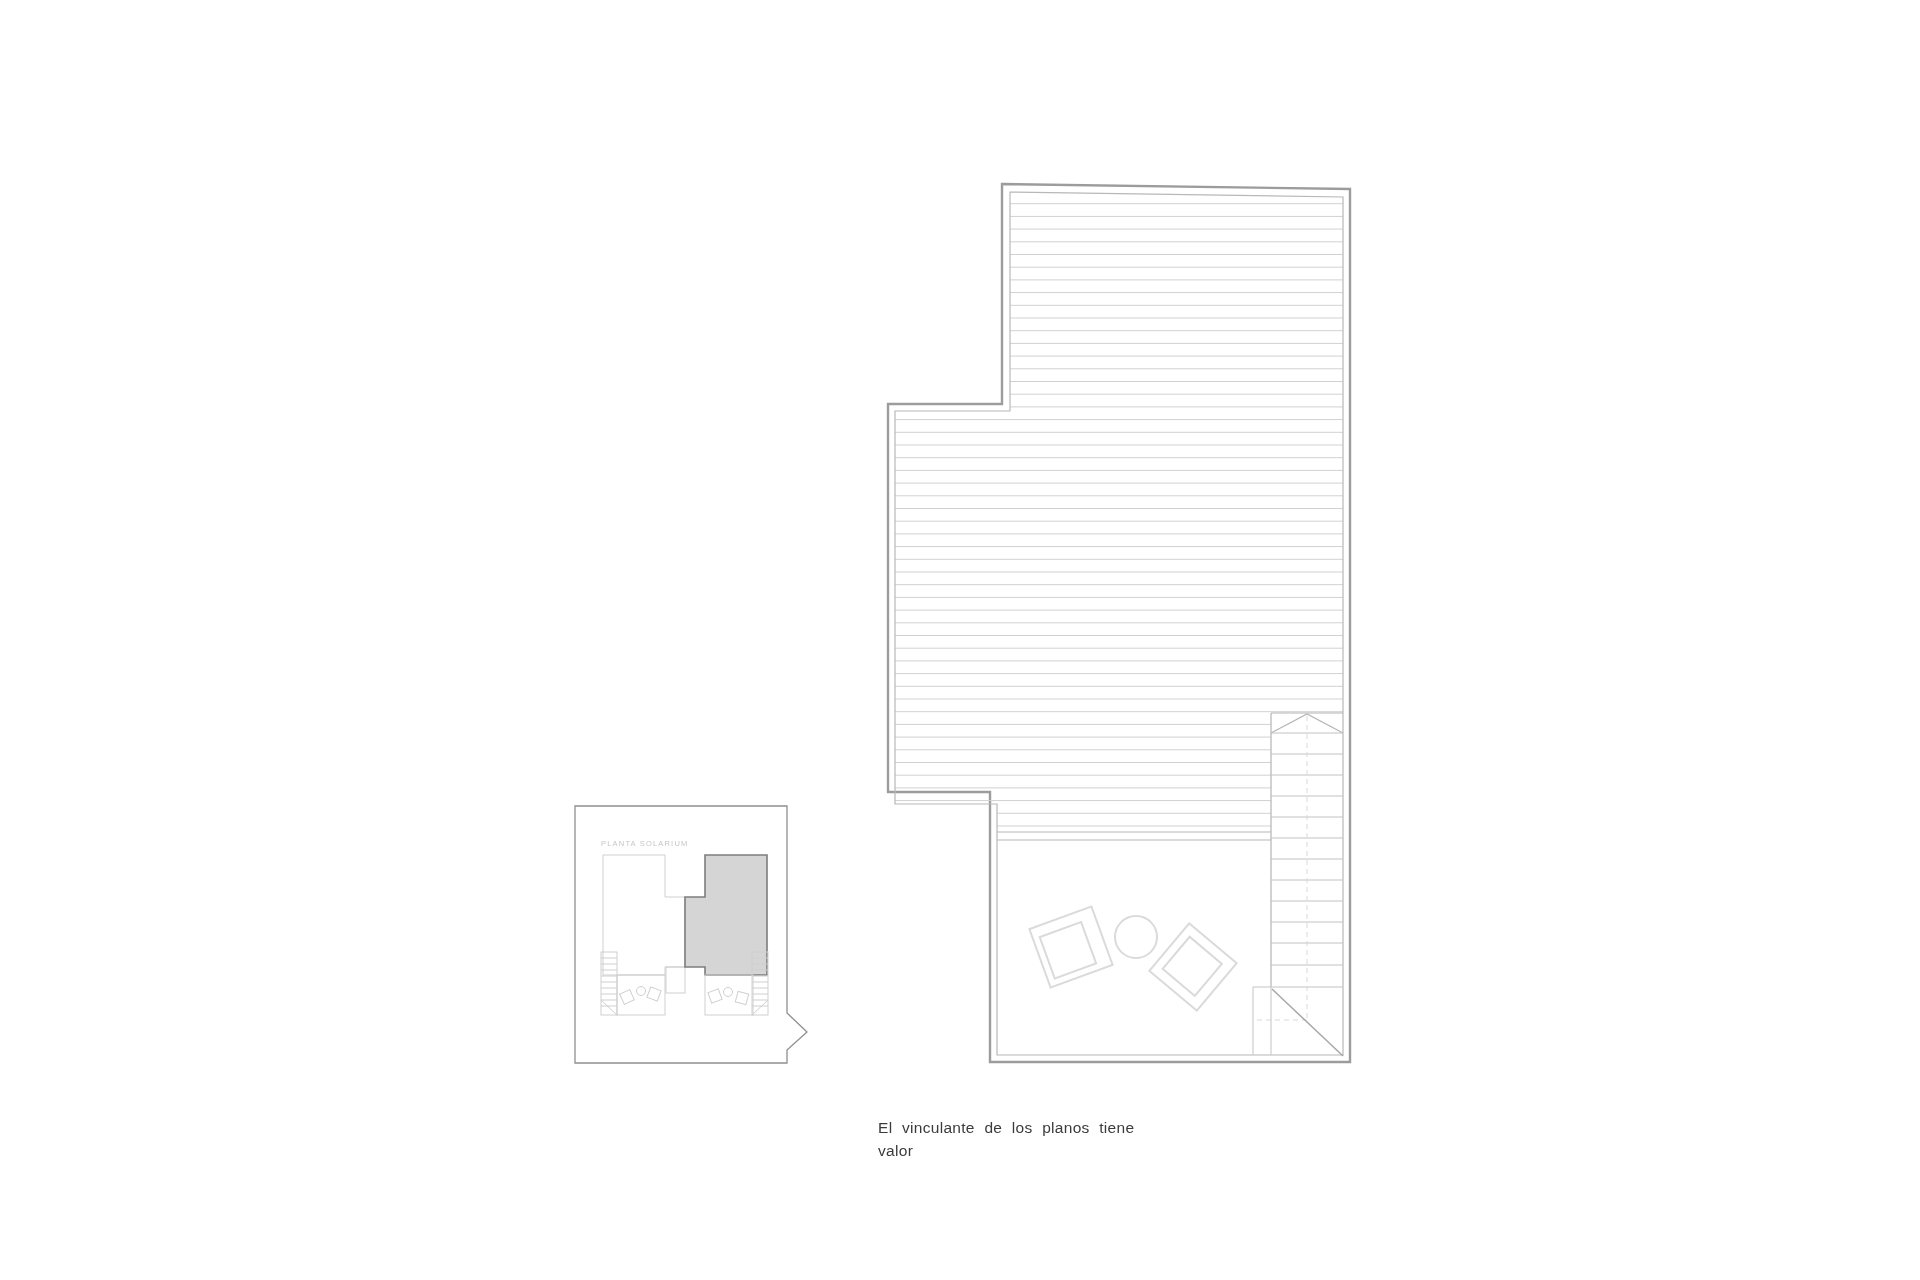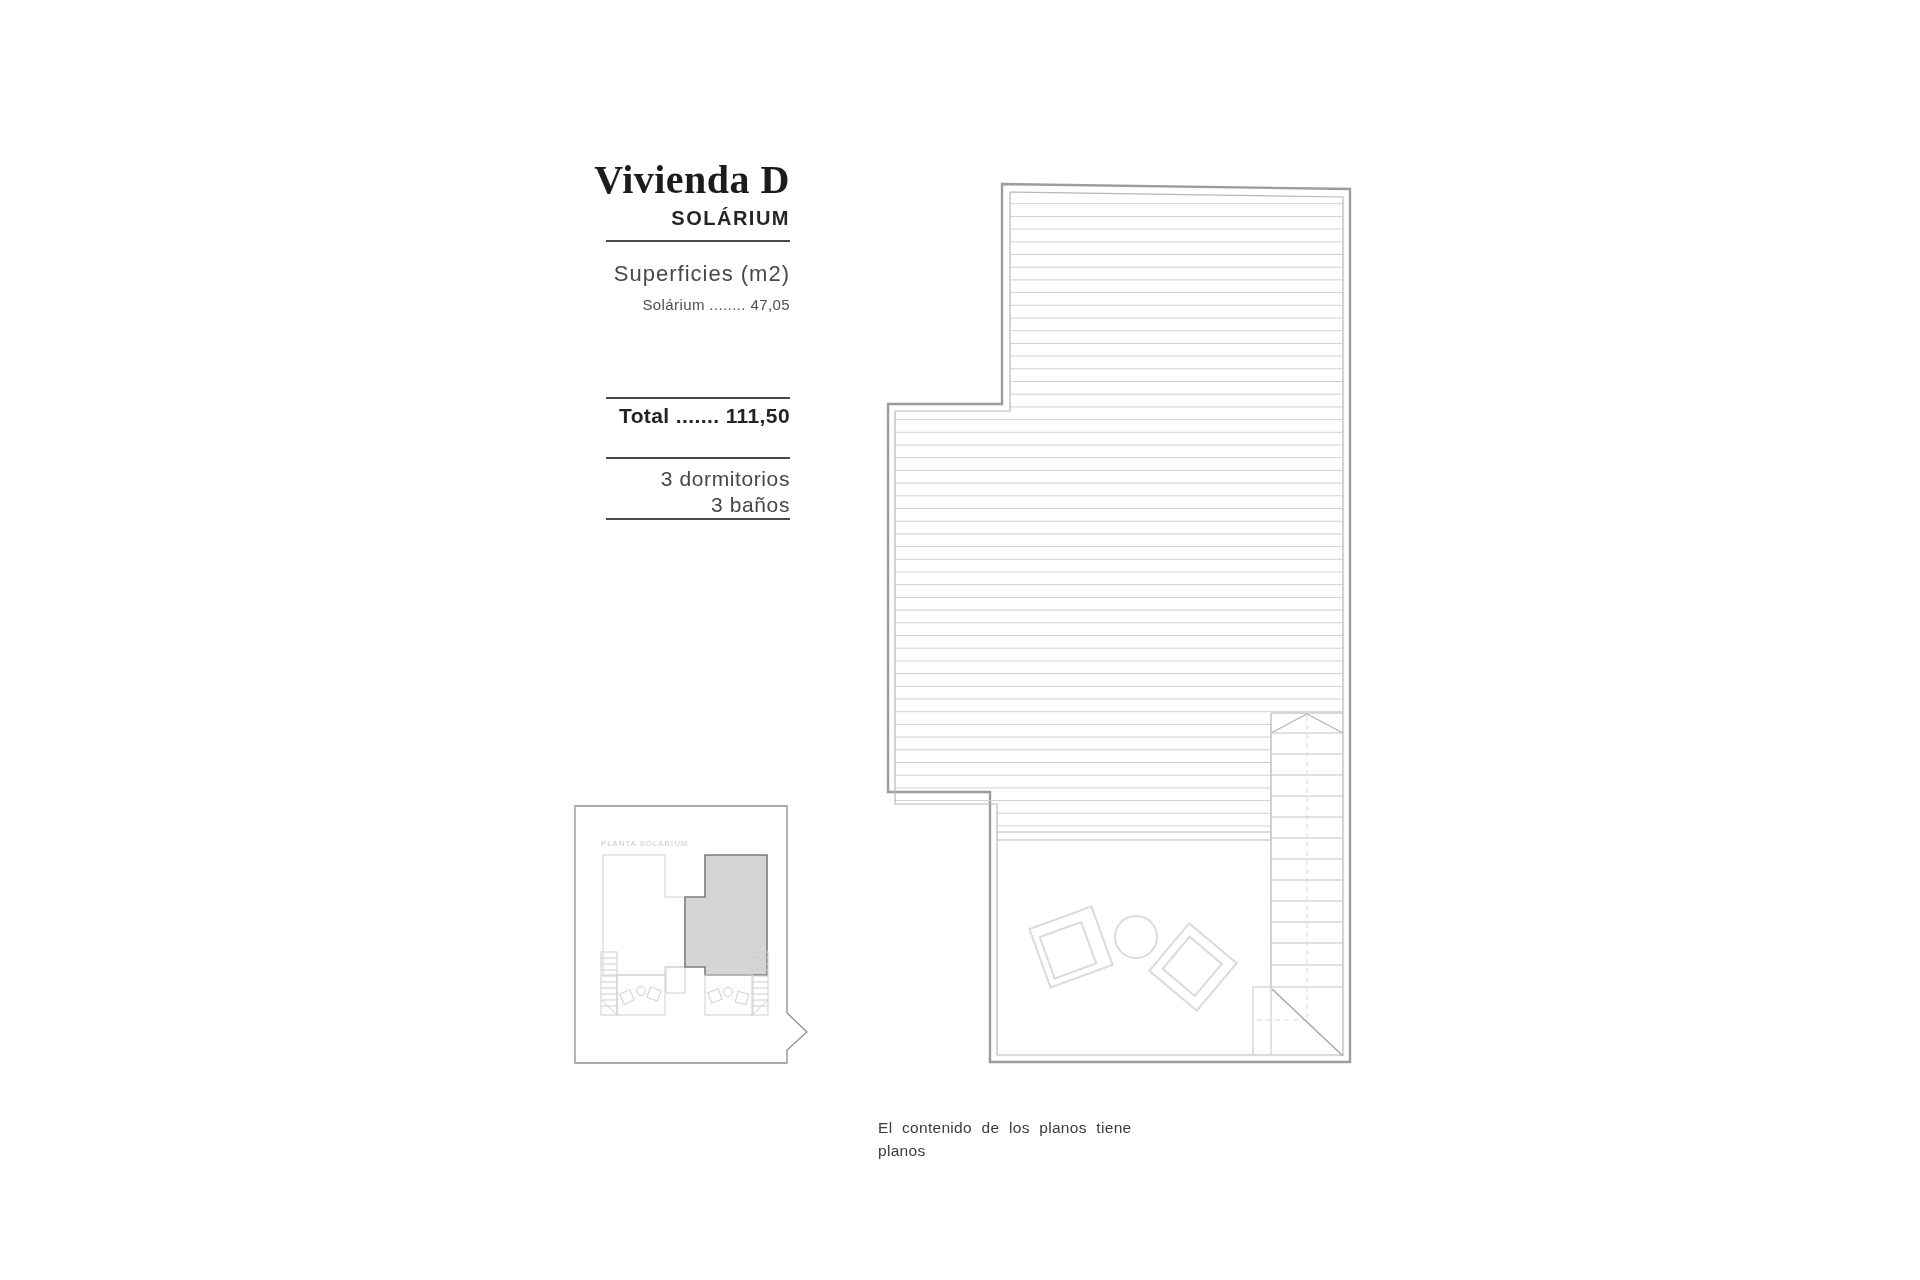--- a/index.html
+++ b/index.html
@@ -30,33 +30,20 @@
   
   .disclaimer{position:absolute;left:878px;top:1116px;width:280px;
               font-size:15.5px;line-height:23px;color:#3b3b3b;
               letter-spacing:.3px;word-spacing:5px;}
 </style>
 </head>
 <body>
 
 <div id="canvas">
 
-  <div class="info-panel">
-    <div class="abs plan-title">Vivienda D</div>
-    <div class="abs plan-subtitle">SOLÁRIUM</div>
-    <div class="rule rule1"></div>
-    <div class="abs surfaces-header">Superficies (m2)</div>
-    <div class="abs surface-line">Solárium ........ 47,05</div>
-    <div class="rule rule2"></div>
-    <div class="abs total-line">Total ....... 111,50</div>
-    <div class="rule rule3"></div>
-    <div class="abs bedrooms-line">3 dormitorios</div>
-    <div class="abs bathrooms-line">3 baños</div>
-    <div class="rule rule4"></div>
-  </div>
 
   <svg class="key-plan" width="250" height="272" viewBox="570 798 250 272">
 
     <polygon points="575,806 787,806 787,1013 807,1032 787,1050 787,1063 575,1063" fill="#ffffff" stroke="#8f8f8f" stroke-width="1.3"></polygon>
     <text x="601" y="846" font-size="7.5" letter-spacing="1.2" fill="#c6c6c6">PLANTA SOLARIUM</text>
 
     <g stroke="#cfcfcf" stroke-width="1" fill="none">
       <polygon points="665,855 603,855 603,975 665,975 665,967 685,967 685,897 665,897"></polygon>
       <rect x="617" y="975" width="48" height="40"></rect>
       <rect x="666" y="967" width="19" height="26"></rect>
@@ -166,16 +153,16 @@
       </g>
       <circle cx="1136" cy="937" r="21"></circle>
       <g transform="translate(1193,967) rotate(40)">
         <rect x="-31" y="-31" width="62" height="62"></rect>
         <rect x="-22" y="-21" width="42" height="42"></rect>
       </g>
     </g>
   </svg>
 
   <div class="disclaimer">
-    <div>El contenido de los planos tiene planos</div>
+    <div>El vinculante de los planos tiene valor</div>
   </div>
 
 </div>
 
 </body></html>

